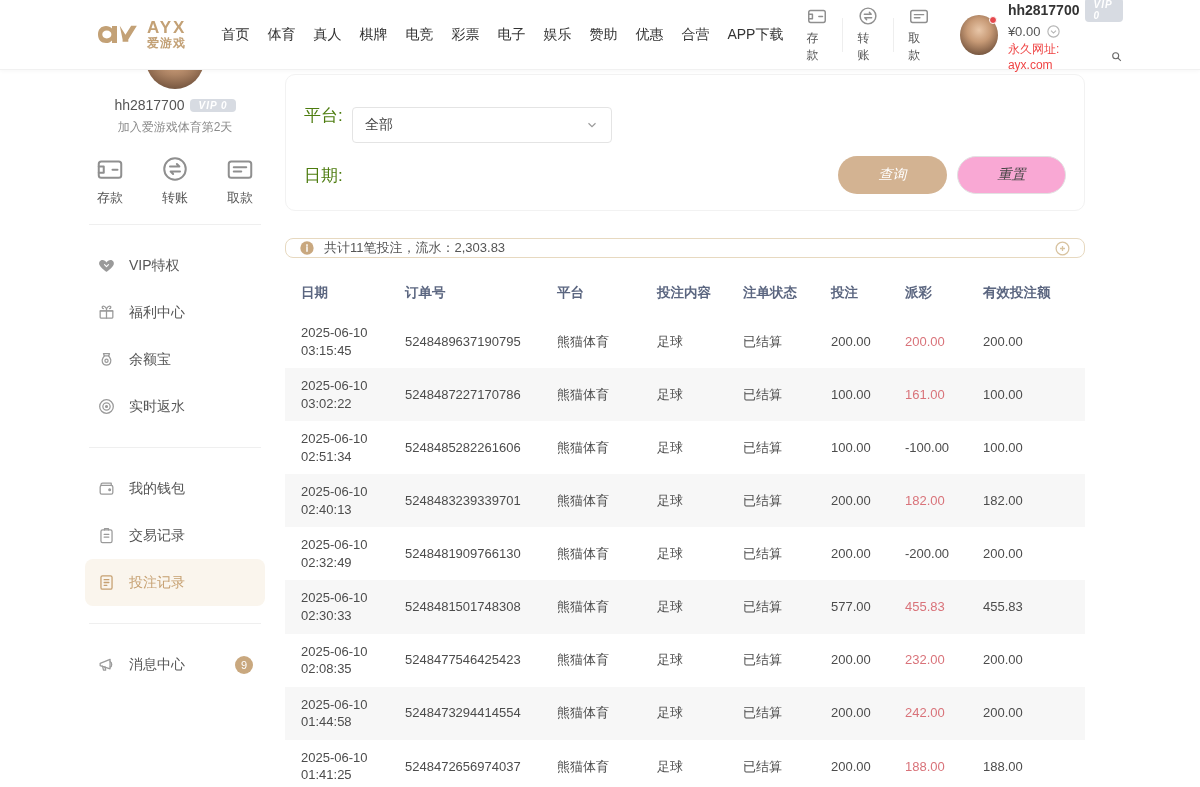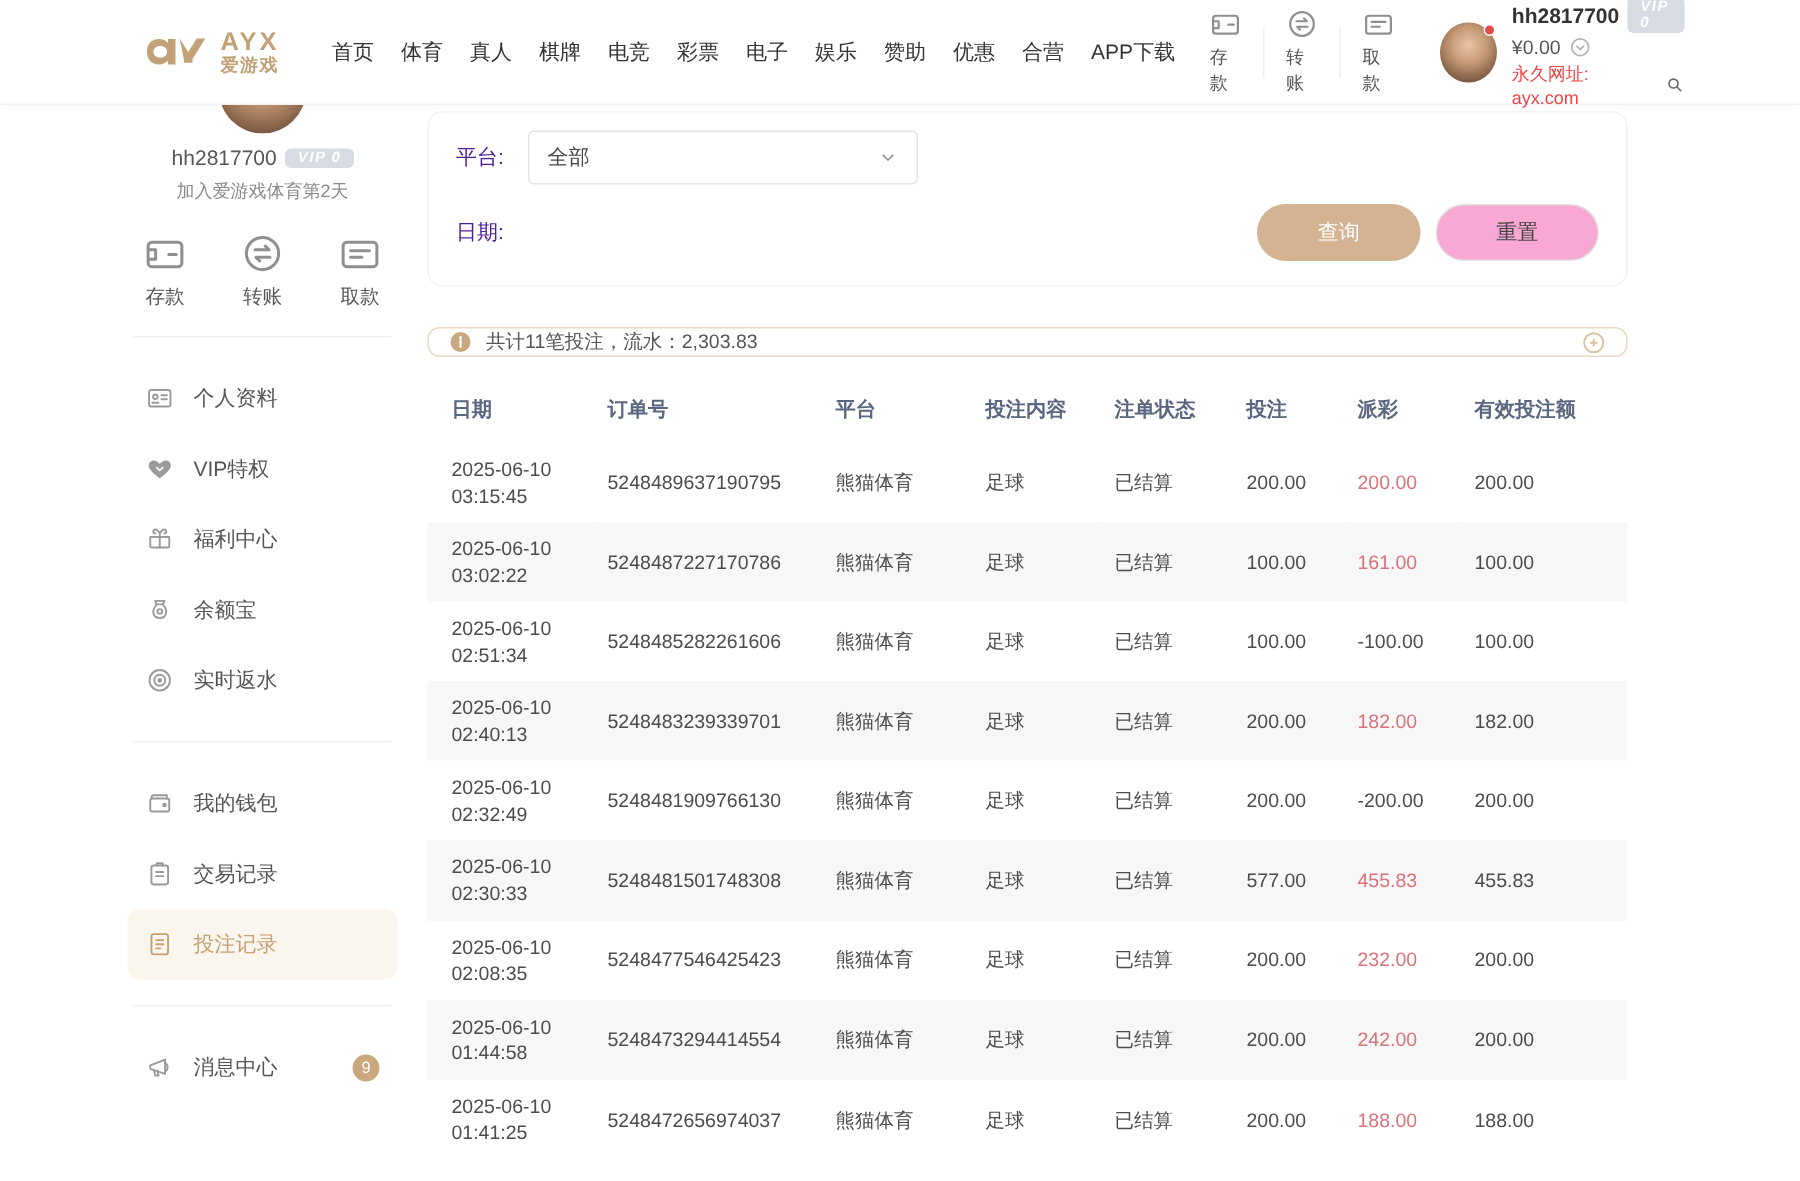--- a/index.html
+++ b/index.html
@@ -61,35 +61,35 @@
   .sb-menu li .mi{ color:#9a9a9a; }
   .sb-menu li.active{ background:#faf5ed; color:var(--gold); }
   .sb-menu li.active .mi{ color:var(--gold); }
   .sb-badge{ margin-left:auto; width:18px; height:18px; border-radius:50%; background:#c9a87f;
      color:#fff; font-size:11px; display:flex; align-items:center; justify-content:center; }
   
   .main{ position:absolute; left:285px; top:70px; width:800px; }
   .filter-panel{ border:1px solid #f2f2f2; border-radius:10px; padding:12px 18px 16px; margin-top:4px; }
   .f-row{ display:flex; align-items:center; }
   .f-row + .f-row{ margin-top:13px; }
-  .f-label{ width:48px; font-size:14px; color:#4c1d95; flex:0 0 48px; }
+  .f-label{ width:48px; font-size:17px; color:#4d7c0f; flex:0 0 48px; }
   .select-box{ width:260px; height:36px; border:1px solid #e4e4e4; border-radius:4px;
-     display:flex; align-items:center; padding:0 12px; font-size:14px; color:#444; cursor:pointer; }
+     display:flex; align-items:center; padding:0 12px; font-size:14px; color:#444; cursor:pointer;margin-top:20px; }
   .select-box .chev{ margin-left:auto; color:#9a9a9a; }
   .date-box{ width:260px; height:36px; border:1px solid #e4e4e4; border-radius:4px;
      display:flex; align-items:center; padding:0 12px; font-size:13.5px; color:#555; cursor:pointer; }
   .date-box .cal{ margin-left:auto; color:#b5b5b5; }
   .ranges{ display:flex; margin-left:12px; border:1px solid #e8e8e8; border-radius:4px; height:38px; }
   .ranges .rg{ padding:0 13px; display:flex; align-items:center; font-size:13px; color:#555;
      cursor:pointer; border-left:1px solid #eee; background:#fff; }
   .ranges .rg:first-child{ border-left:none; }
   .ranges .rg.active{ color:var(--gold); border:1px solid var(--gold-border); border-radius:4px; margin:-1px; z-index:2; }
   .f-btns{ margin-left:auto; display:flex; gap:10px; }
   .btn{ width:109px; height:38px; border-radius:19px; font-size:14px; display:flex;
-     align-items:center; justify-content:center; cursor:pointer; }
+     align-items:center; justify-content:center; cursor:pointer;font-style:italic; }
   .btn-primary{ background:var(--gold-bg); color:#fff; }
   .btn-ghost{ background:#f9a8d4; border:1px solid #e2e2e2; color:#444; }
   
   .summary{ margin-top:27px; border:1px solid var(--gold-soft); border-radius:8px; height:20px;
      display:flex; align-items:center; padding:0 13px; gap:9px; }
   .summary .info{ color:#c9a87f; }
   .summary .txt{ font-size:13px; color:#555; }
   .summary .plus{ margin-left:auto; color:#d8c3a0; cursor:pointer; }
   
   table{ width:100%; border-collapse:collapse; margin-top:13px; table-layout:fixed; }
@@ -232,30 +232,20 @@
         </span>
         <span class="lb">取款</span>
       </div>
     </div>
   <div id="sb-menu">
       <div class="sb-divider"></div>
       <ul class="sb-menu">
         <li>
           <span class="mi">
             <svg width="19" height="19" viewBox="0 0 24 24" fill="none" stroke="currentColor" stroke-width="1.6" stroke-linecap="round" stroke-linejoin="round">
-              <rect x="3" y="5" width="18" height="14" rx="2"></rect>
-              <circle cx="8.3" cy="10.8" r="1.9"></circle>
-              <path d="M13.5 9.5H18M13.5 12.8H18M5.8 15.8h5"></path>
-            </svg>
-          </span>
-          <span>个人资料</span>
-        </li>
-        <li>
-          <span class="mi">
-            <svg width="19" height="19" viewBox="0 0 24 24" fill="none" stroke="currentColor" stroke-width="1.6" stroke-linecap="round" stroke-linejoin="round">
               <path d="M12 20s-7.2-4.6-9-9c-1.1-2.8.7-6 3.9-6C9.1 5 11 6.6 12 8.1 13 6.6 14.9 5 17.1 5c3.2 0 5 3.2 3.9 6-1.8 4.4-9 9-9 9z" fill="currentColor" stroke="none"></path>
               <path d="M9.5 11l2.5 2.5L14.5 11" stroke="#fff" stroke-width="1.4"></path>
             </svg>
           </span>
           <span>VIP特权</span>
         </li>
         <li>
           <span class="mi">
             <svg width="19" height="19" viewBox="0 0 24 24" fill="none" stroke="currentColor" stroke-width="1.6" stroke-linecap="round" stroke-linejoin="round">
               <rect x="4" y="10" width="16" height="9" rx="1"></rect>

